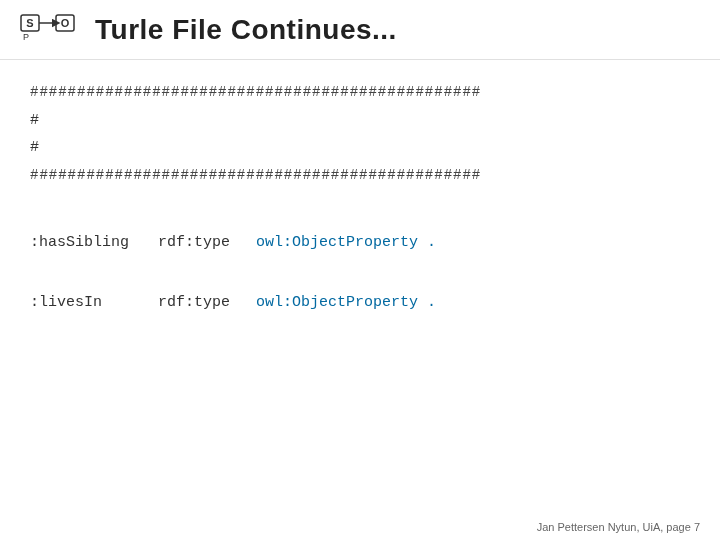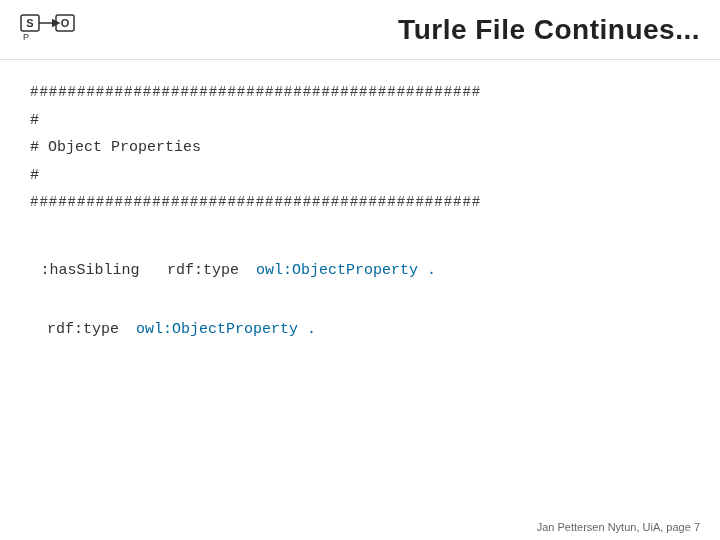--- a/index.html
+++ b/index.html
@@ -37,21 +37,21 @@
       height: 40px;
     }
 
     .logo-svg {
       width: 55px;
       height: 40px;
     }
 
     .page-title {
       flex: 1;
-      text-align: right;
+      text-align: left;
       font-size: 28px;
       font-weight: bold;
       color: #222222;
       letter-spacing: 0.5px;
     }
 
     .main-content {
       padding: 20px 30px;
       font-family: 'Courier New', Courier, monospace;
       font-size: 15px;
@@ -71,21 +71,20 @@
 
     .rdf-section {
       margin-top: 20px;
     }
 
     .rdf-line {
       display: flex;
       align-items: baseline;
       margin-bottom: 12px;
       font-size: 15px;
-      text-align: center;
     }
 
     .rdf-subject {
       color: #333333;
       min-width: 120px;
     }
 
     .rdf-predicate {
       color: #333333;
       min-width: 90px;
@@ -136,36 +135,34 @@
 </div>
 
 <div class="main-content">
   <div class="comment-block">
     <span class="hash-line">################################################</span>
   </div>
   <div class="comment-block">
     <span>#</span>
   </div>
   <div class="comment-block">
-    <span>#   Object Properties</span>
-  </div>
-  <div class="comment-block">
     <span>#</span>
   </div>
   <div class="comment-block">
     <span class="hash-line">################################################</span>
   </div>
 
   <div class="rdf-section">
     <div class="rdf-line">
       <span class="rdf-subject">:hasSibling</span>
       <span class="rdf-predicate">rdf:type</span>
       <span class="rdf-object">owl:ObjectProperty .</span>
     </div>
     <div class="rdf-line">
+      <span class="rdf-subject">:livesIn</span>
       <span class="rdf-predicate">rdf:type</span>
       <span class="rdf-object">owl:ObjectProperty .</span>
     </div>
   </div>
 </div>
 
 <div class="footer">
   <span>Jan Pettersen Nytun, UiA, page 7</span>
 </div>
 

